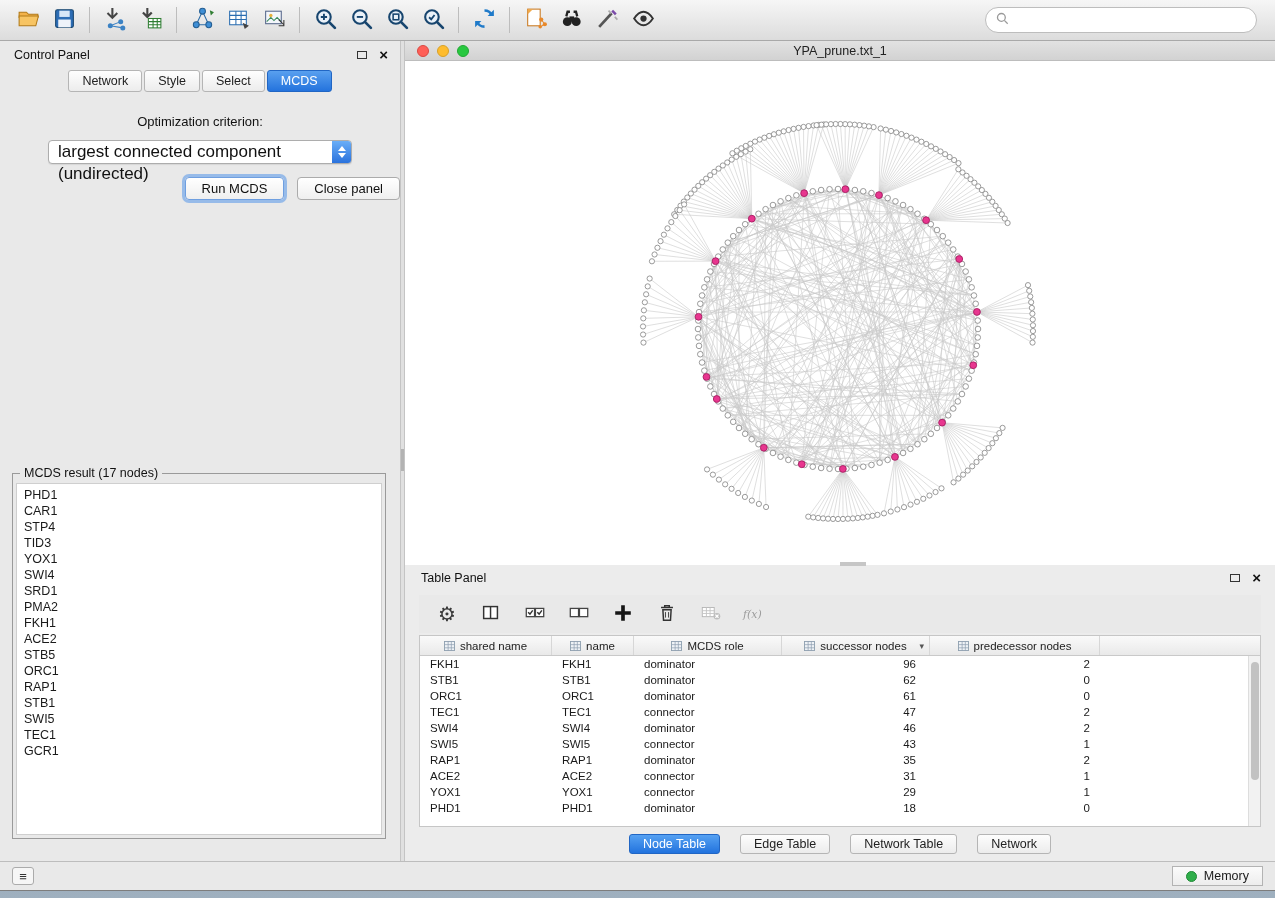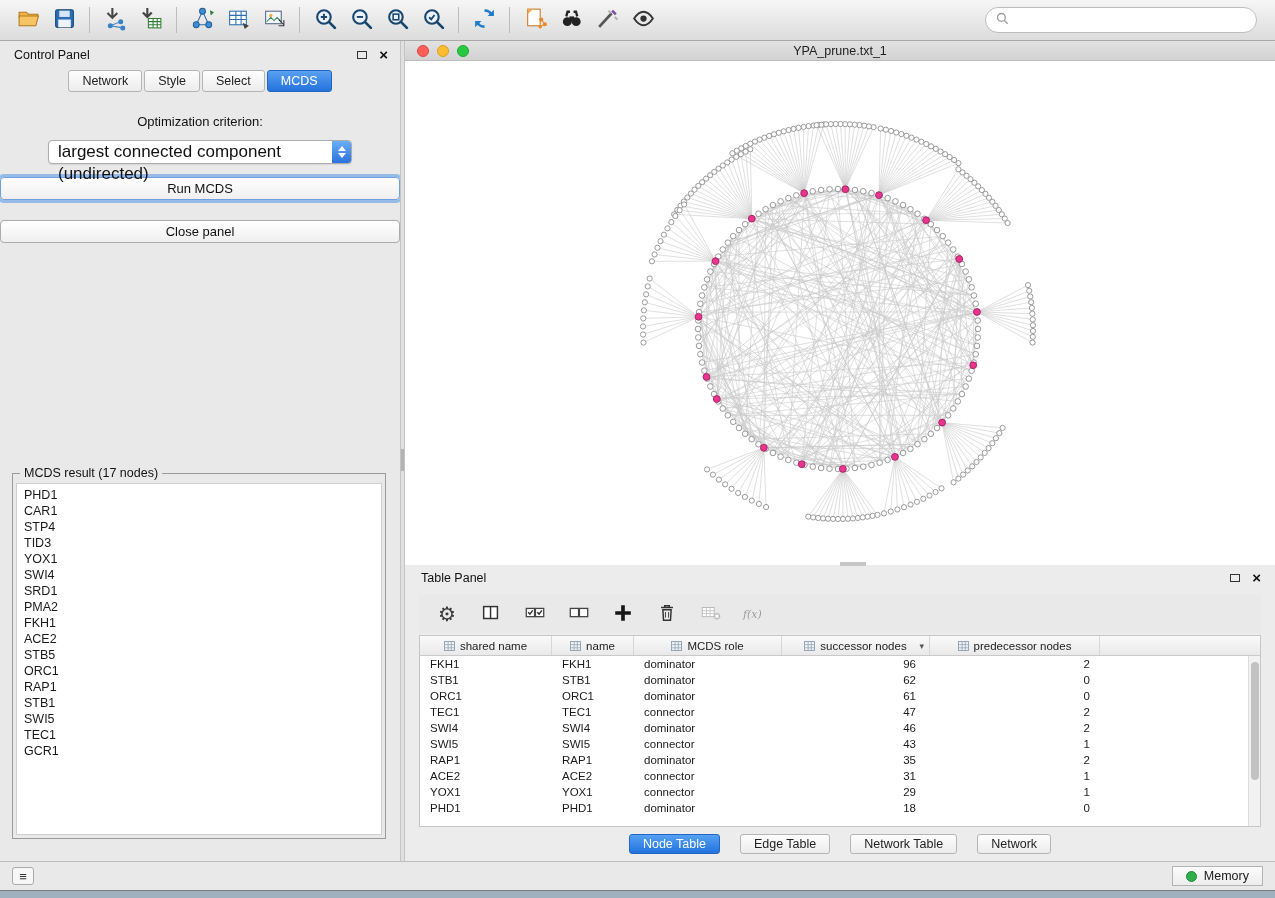--- a/index.html
+++ b/index.html
@@ -42,21 +42,21 @@
     background:#fff; border:1px solid #adadad; border-radius:4px;
     font-size:17px; line-height:22px; padding-left:9px; color:#111;
     box-shadow:0 1px 1px rgba(0,0,0,.08); }
   .dropdown .stepper { position:absolute; right:0; top:0; width:19px; height:22px;
     background:linear-gradient(#6aaef7,#2a72dd); border-radius:0 3px 3px 0;
     display:flex; flex-direction:column; align-items:center; justify-content:center; gap:2px; }
   .tri-up { width:0; height:0; border-left:4px solid transparent; border-right:4px solid transparent;
     border-bottom:5px solid #fff; }
   .tri-dn { width:0; height:0; border-left:4px solid transparent; border-right:4px solid transparent;
     border-top:5px solid #fff; }
-  .btn-row { display:flex; justify-content:flex-start; gap:20px; margin-top:13px;flex-direction:column; }
+  .btn-row { display:flex; justify-content:flex-end; gap:13px; margin-top:13px; }
   .pbtn { padding:3px 16px; font-size:13px; color:#111;
     background:linear-gradient(#ffffff,#efefef); border:1px solid #ababab; border-radius:4px; }
   .pbtn.focused { box-shadow:0 0 0 3px rgba(96,156,233,.6); border-color:#6f9fe0; }
   .mcds-fieldset { position:absolute; left:12px; right:14px; top:425px; height:373px;
     border:1px solid #9a9a9a; margin:0; padding:3px; }
   .mcds-fieldset legend { font-size:12.5px; padding:0 4px; margin-left:4px; color:#111; }
   .result-list { width:100%; height:100%; background:#fff; border:1px solid #cfcfcf;
     overflow:hidden; font-size:12.5px; line-height:16px; padding:3px 7px; }
   .result-item { height:16px; }
 

